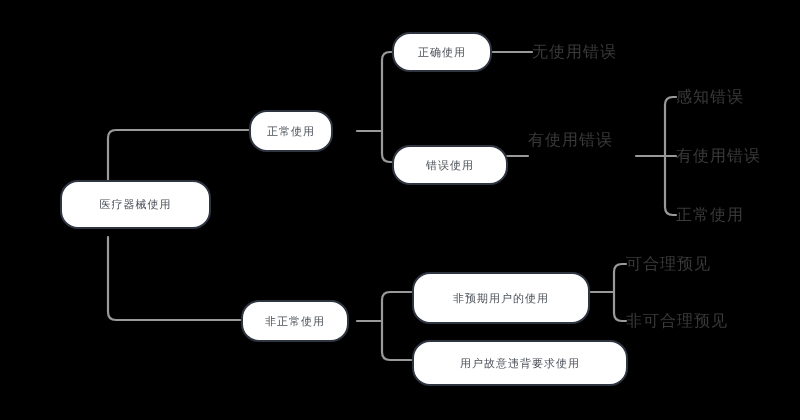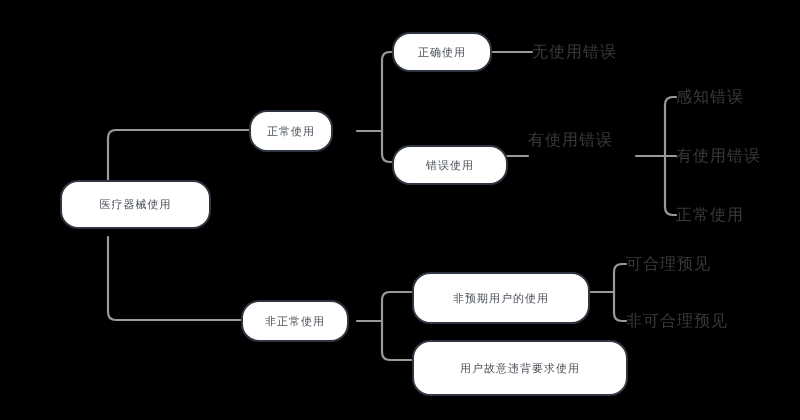--- a/index.html
+++ b/index.html
@@ -87,21 +87,21 @@
   <div class="node" style="left:249px;top:110px;width:84px;height:42px;">正常使用</div>
 
   <div class="node" style="left:241px;top:300px;width:108px;height:42px;">非正常使用</div>
 
   <div class="node" style="left:392px;top:32px;width:100px;height:40px;">正确使用</div>
 
   <div class="node" style="left:392px;top:145px;width:116px;height:40px;">错误使用</div>
 
   <div class="node" style="left:412px;top:272px;width:178px;height:52px;">非预期用户的使用</div>
 
-  <div class="node" style="left:412px;top:340px;width:216px;height:56px;">用户故意违背要求使用</div>
+  <div class="node" style="left:412px;top:340px;width:216px;height:46px;">用户故意违背要求使用</div>
 
   <div class="leaf" style="left:532px;top:41px;height:22px;">无使用错误</div>
 
   <div class="leaf" style="left:528px;top:129px;height:22px;">有使用错误</div>
 
   <div class="leaf" style="left:676px;top:86px;height:22px;">感知错误</div>
 
   <div class="leaf" style="left:676px;top:145px;height:22px;">有使用错误</div>
 
   <div class="leaf" style="left:676px;top:204px;height:22px;">正常使用</div>

